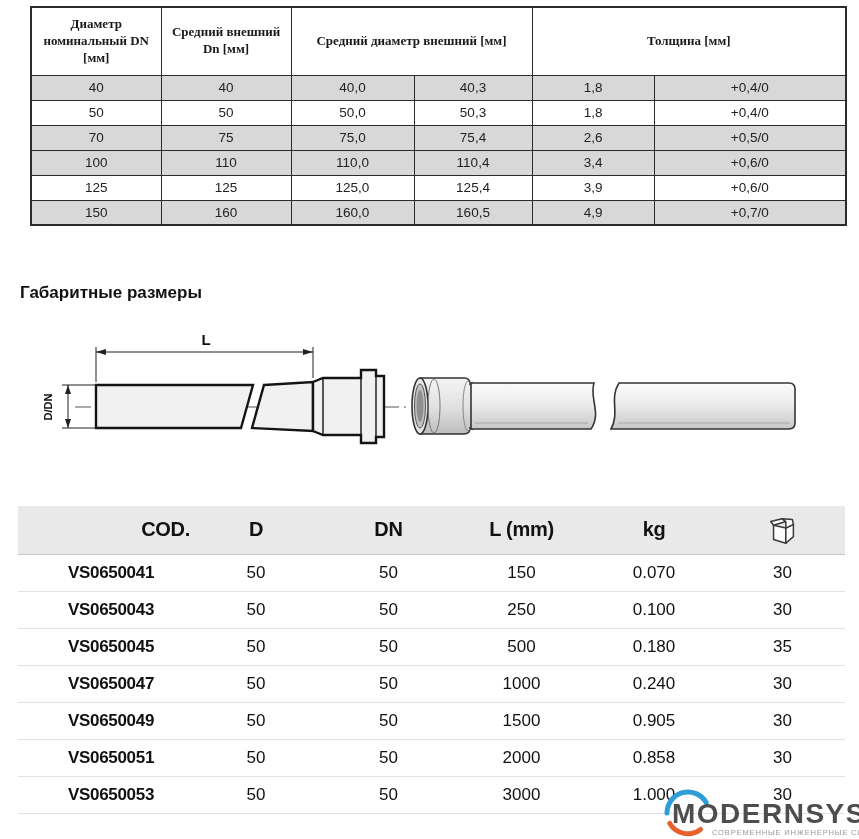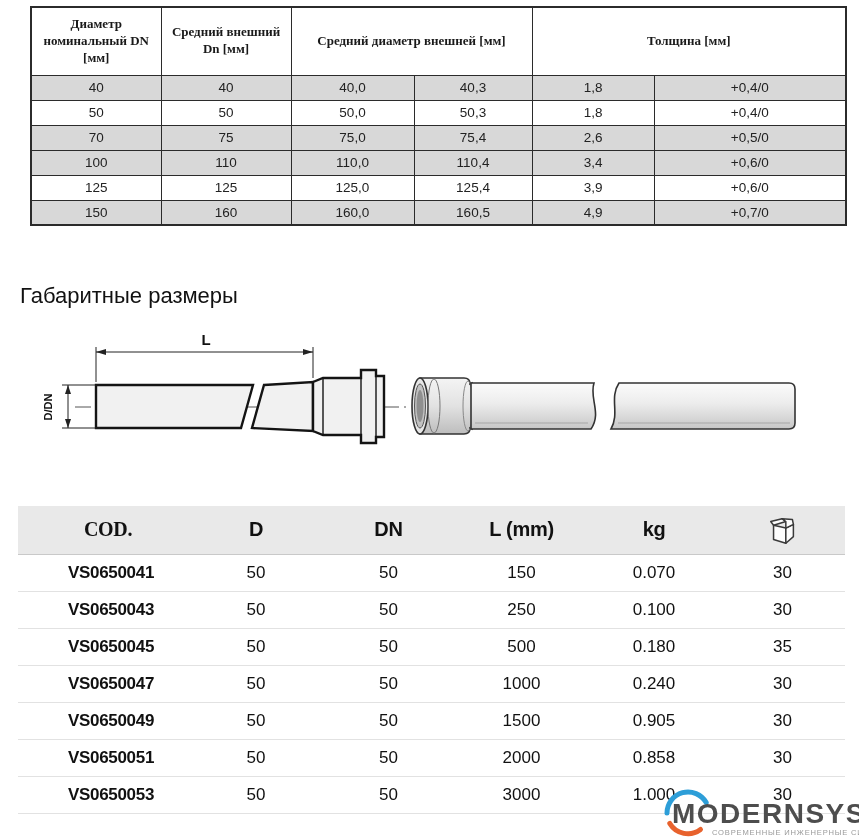--- a/index.html
+++ b/index.html
@@ -21,37 +21,37 @@
   }
   .spec-table td {
     border:1px solid #2b2b2b; height:25px; text-align:center; vertical-align:middle;
     font-size:13.5px; color:#222;
   }
   .spec-table tr.shaded td { background:#d8d8d8; }
 
   
   .section-title {
     position:absolute; left:20px; top:283px;
-    font-size:22px; font-weight:normal; color:#111;
+    font-size:17px; font-weight:bold; color:#111;
   }
 
   
   .diagram { position:absolute; left:20px; top:312px; }
 
   
   .product-table {
     position:absolute; left:18px; top:506px; width:827px;
     border-collapse:collapse; table-layout:fixed;
   }
   .product-table thead th {
     background:#e9e9e9; height:48px; font-size:20px; font-weight:bold;
     vertical-align:middle; text-align:center; letter-spacing:-0.3px; color:#111;
     border-bottom:1px solid #c9c9c9;
   }
-  .product-table thead th.cod-col { text-align:center; padding-left:8px;font-family:Liberation Serif, serif; }
+  .product-table thead th.cod-col { text-align:right; padding-left:8px; }
   .product-table tbody td {
     height:37px; font-size:17px; text-align:center; vertical-align:middle; color:#111;
     border-bottom:1px solid #e2e2e2;
   }
   .product-table tbody td.cod-col {
     text-align:center; padding-left:14px; font-weight:bold; font-size:17px;
     letter-spacing:-0.3px;
   }
 
   
@@ -66,21 +66,21 @@
       <col style="width:130px">
       <col style="width:123px">
     <col style="width:118px">
       <col style="width:122px">
       <col style="width:192px">
   </colgroup>
   <thead>
     <tr>
       <th>Диаметр номинальный DN [мм]</th>
       <th>Средний внешний Dn [мм]</th>
-      <th colspan="2">Средний диаметр внешней [мм]</th>
+      <th colspan="2">Средний диаметр внешний [мм]</th>
       <th colspan="2">Толщина [мм]</th>
     </tr>
   </thead>
   <tbody>
     <tr class="shaded">
       <td>40</td>
       <td>40</td>
       <td>40,0</td>
       <td>40,3</td>
       <td>1,8</td>

